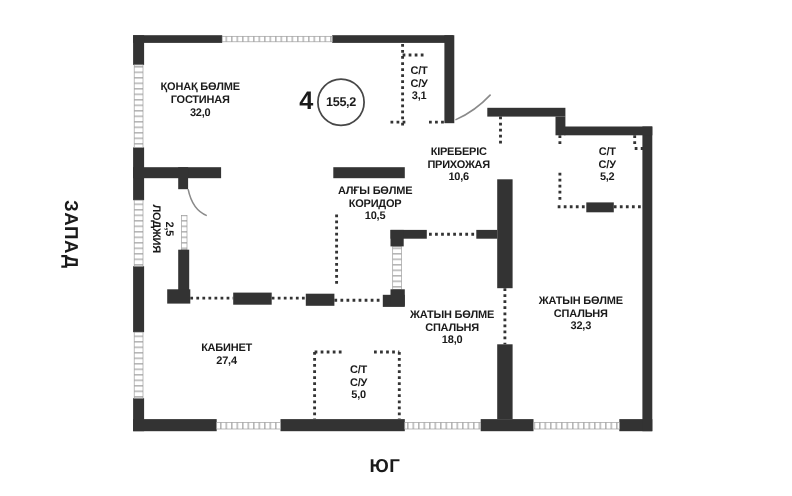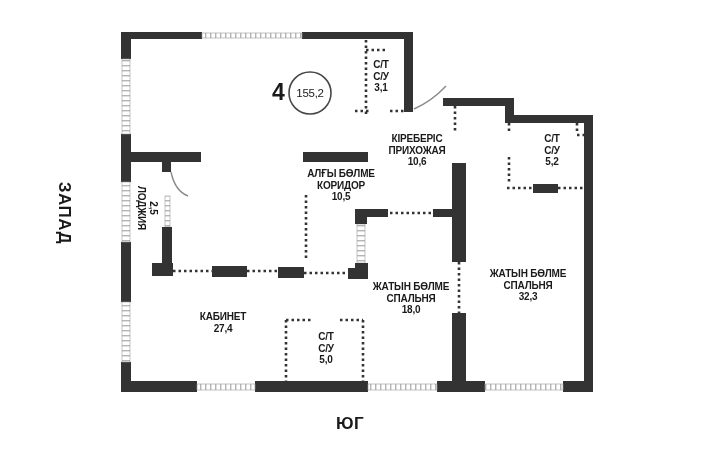--- a/index.html
+++ b/index.html
@@ -29,21 +29,21 @@
     transform-origin:center;line-height:10px;
   }
   .compass{
     font-size:17px;letter-spacing:0.5px;font-weight:bold;
   }
   .aptnum{
     position:absolute;font-size:23px;font-weight:bold;letter-spacing:-1px;
     transform:translate(-50%,-50%);
   }
   .areacircle{
-    position:absolute;font-size:11.5px;font-weight:normal;
+    position:absolute;font-size:11.5px;font-weight:bold;
     transform:translate(-50%,-50%);letter-spacing:-0.3px;
   }
 </style>
 </head>
 <body>
 
 <div id="plan">
 
   <svg width="720" height="451" viewBox="0 0 720 451">
     <defs>
@@ -142,20 +142,25 @@
     <g>
       <path class="door" d="M414,109 Q432,101 446,86"></path>
     </g>
     <g>
       <path class="door" d="M171,172 Q175,191 188,196"></path>
     </g>
 
     <circle cx="310" cy="93" r="21" fill="#ffffff" stroke="#474747" stroke-width="1.6"></circle>
   </svg>
 
+  <div class="label" style="left:182px;top:74px">
+    <div>ҚОНАҚ БӨЛМЕ</div>
+    <div>ГОСТИНАЯ</div>
+    <div>32,0</div>
+  </div>
 
   <div class="aptnum" style="left:278px;top:92px">4</div>
   <div class="areacircle" style="left:310px;top:93px">155,2</div>
 
   <div class="label" style="left:381px;top:59px">
     <div>С/Т</div>
     <div>С/У</div>
     <div>3,1</div>
   </div>
 
@@ -186,21 +191,21 @@
     <div>СПАЛЬНЯ</div>
     <div>18,0</div>
   </div>
 
   <div class="label" style="left:528px;top:268px">
     <div>ЖАТЫН БӨЛМЕ</div>
     <div>СПАЛЬНЯ</div>
     <div>32,3</div>
   </div>
 
-  <div class="label" style="left:223px;top:311px">
+  <div class="label" style="left:206px;top:311px">
     <div>КАБИНЕТ</div>
     <div>27,4</div>
   </div>
 
   <div class="label" style="left:326px;top:331px">
     <div>С/Т</div>
     <div>С/У</div>
     <div>5,0</div>
   </div>
 

